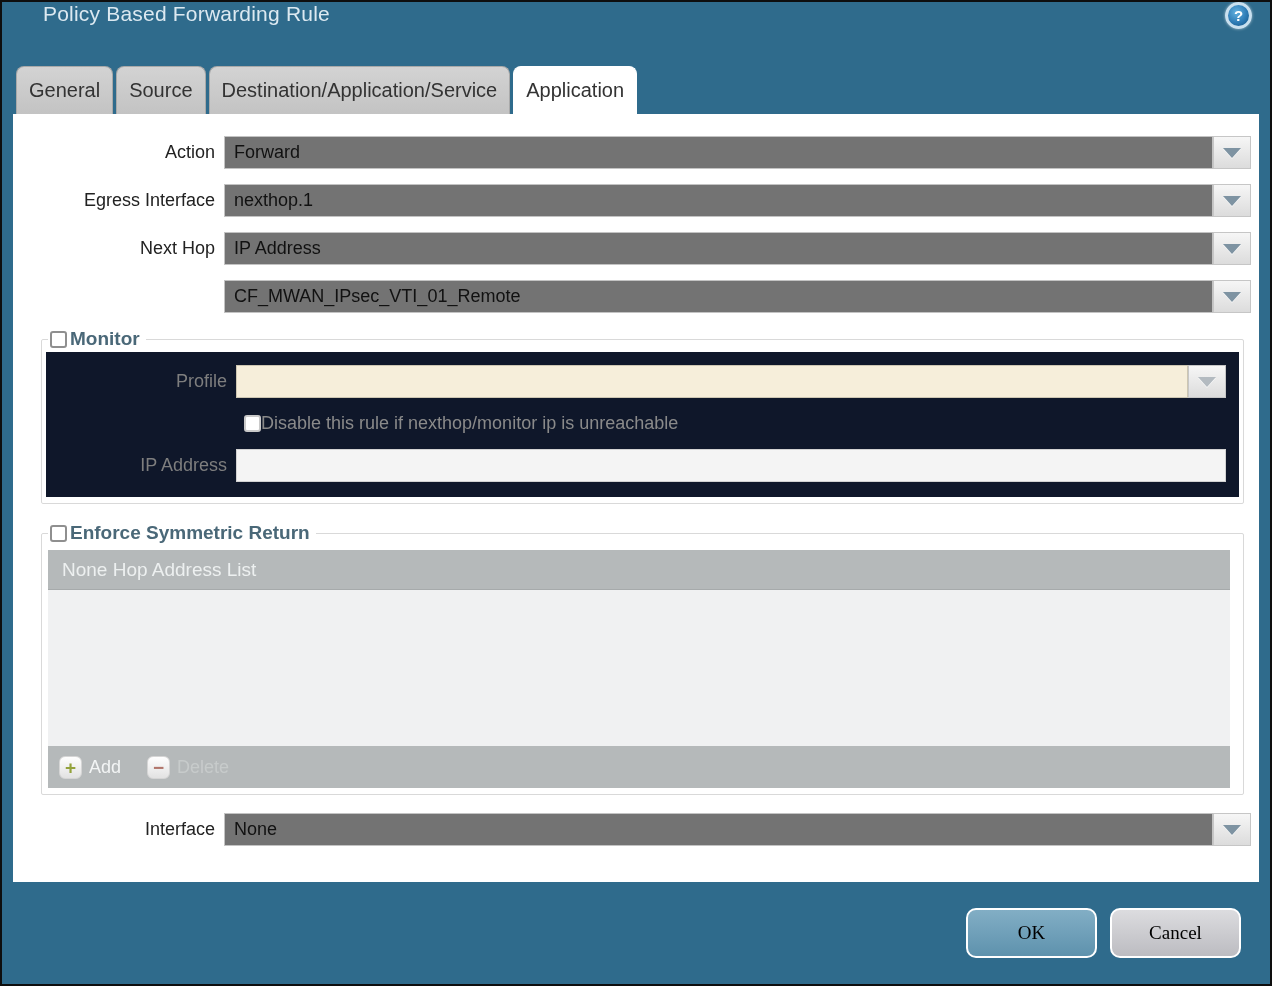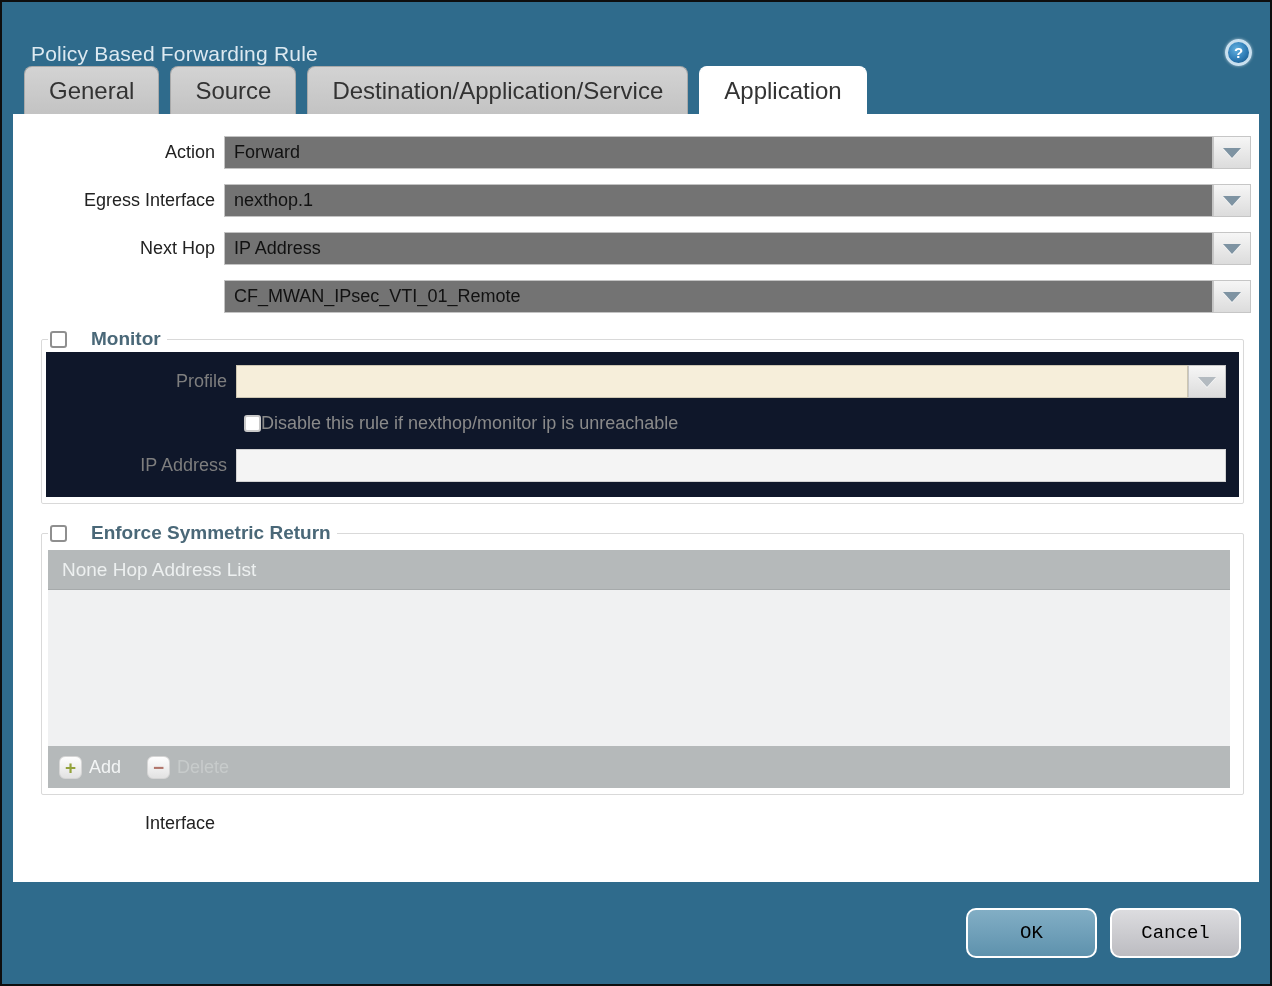--- a/index.html
+++ b/index.html
@@ -4,55 +4,55 @@
 <style>
   html,body { margin:0; padding:0; background:#1a1a1a; }
   * { box-sizing:border-box; }
   .dialog {
     position:relative; width:1272px; height:986px;
     background:#2f6b8c; border:2px solid #0e0e0e;
     font-family:"Liberation Sans", sans-serif;
     overflow:hidden;
   }
   
-  .titlebar { height:64px; display:flex; align-items:flex-end;
-    justify-content:space-between; padding:0 18px 0 29px; }
+  .titlebar { height:64px; display:flex; align-items:flex-start;
+    justify-content:space-between; padding:0 18px 0 29px;margin-left:12px; }
   .title { color:#dce9f1; font-size:21px; letter-spacing:.2px; }
   .help-icon { width:27px; height:27px; border-radius:50%;
     background:radial-gradient(circle at 40% 35%, #63b1e0 0%, #2e7cb6 55%, #134f7e 100%);
     border:3px solid #c9e0ef; box-shadow:0 0 3px rgba(255,255,255,.6);
     color:#ffffff; font-size:15px; font-weight:bold;
     display:flex; align-items:center; justify-content:center; cursor:pointer; }
   
   .tabs { display:flex; gap:3px; padding-left:14px; height:48px; }
-  .tab { padding:0 24px; display:flex; align-items:center;
+  .tab { padding:0 12px; display:flex; align-items:center;
     background:linear-gradient(#d3d3d3,#c3c3c3);
     border:1px solid #a9a9a9; border-bottom:none;
-    border-radius:8px 8px 0 0; color:#333333; font-size:24px; cursor:pointer;margin-left:8px; }
+    border-radius:8px 8px 0 0; color:#333333; font-size:20px; cursor:pointer; }
   .tab.active { background:#ffffff; border-color:#ffffff; color:#333333; }
   
   .content { margin:0 11px; background:#ffffff; height:768px;
     padding:22px 8px 0 0; }
   .form-row { display:flex; align-items:center; margin:0 0 15px 0;border-radius:8px; }
   .form-label { width:211px; text-align:right; padding-right:9px;
     font-size:18px; color:#222222; flex:none; }
   .field { flex:1; display:flex; align-items:stretch; }
   .tbox { flex:1; height:33px; border:1px solid #c3c3c3; background:#737373;
     font-size:18px; color:#111111; padding:0 9px; display:flex; align-items:center; }
   .dd-btn { width:38px; height:33px; border:1px solid #c6c6c6; border-left:1px solid #c6c6c6;
     background:linear-gradient(#f6f6f6,#dcdcdc); display:flex; align-items:center;
     justify-content:center; cursor:pointer; flex:none; }
   .dd-tri { width:0; height:0; border-left:9px solid transparent;
     border-right:9px solid transparent; border-top:10px solid #7e93a2;
     filter:drop-shadow(0 1px 0 rgba(255,255,255,.7)); }
   .dd-btn.disabled .dd-tri { border-top-color:#b3bac0; }
   
   fieldset { border:1px solid #d9d9d9; border-radius:2px;
     margin:0 7px 0 28px; padding:0 4px 6px 4px; }
-  legend { display:flex; align-items:center; gap:24px; padding:0 6px 0 2px;
+  legend { display:flex; align-items:center; gap:3px; padding:0 6px 0 2px;
     margin-left:2px; font-size:19px; font-weight:bold; color:#4a6878; }
   .checkbox { width:17px; height:17px; border:2px solid #8f8f8f; border-radius:3px;
     background:#ffffff; flex:none; cursor:pointer; }
   .checkbox.disabled { border-color:#c9c9c9; cursor:default; }
   .panel { background:#0f172a; padding:13px 0 15px 0; margin-top:2px; }
   .panel .form-label { width:190px; color:#7e7e7e; }
   .panel .form-row { margin-bottom:0; }
   .tbox.cream { background:#f6eeda; border-color:#cdc6b2; }
   .tbox.disabled { background:#f4f4f4; border-color:#d2d2d2; }
   .chk-row { display:flex; align-items:center; margin:15px 0 15px 198px; }
@@ -76,21 +76,21 @@
   .tool-ico.minus { color:#b1756b; }
   .tool-label { font-size:18px; color:#f3f5f5; }
   .tool-btn.disabled { cursor:default; }
   .tool-btn.disabled .tool-label { color:#c7cbcb; }
   .spacer18 { height:18px; }
   
   .footer { display:flex; justify-content:flex-end; gap:13px;
     margin:26px 29px 0 0; }
   .btn { width:131px; height:50px; border-radius:10px; border:2px solid #ffffff;
     font-size:19px; color:#000000; display:flex; align-items:center;
-    justify-content:center; cursor:pointer; font-family:Liberation Mono, monospace; }
+    justify-content:center; cursor:pointer; font-family:Liberation Serif, serif; }
   .btn.ok { background:linear-gradient(#82aec5,#5e92ad); }
   .btn.cancel { background:linear-gradient(#dcdcdf,#bcbcc1); }
 </style>
 </head>
 <body>
 
 <div class="dialog">
 
   <div class="titlebar">
     <span class="title">Policy Based Forwarding Rule</span>
@@ -206,20 +206,26 @@
             <span class="tool-label">Delete</span>
           </div>
         </div>
       </div>
     </fieldset>
 
     <div class="spacer18"></div>
 
     <div class="form-row">
       <div class="form-label">Interface</div>
+      <div class="field">
+        <div class="tbox">None</div>
+        <div class="dd-btn">
+          <span class="dd-tri"></span>
+        </div>
+      </div>
     </div>
 
   </div>
 
   <div class="footer">
     <button class="btn ok">OK</button>
     <button class="btn cancel">Cancel</button>
   </div>
 
 </div>

